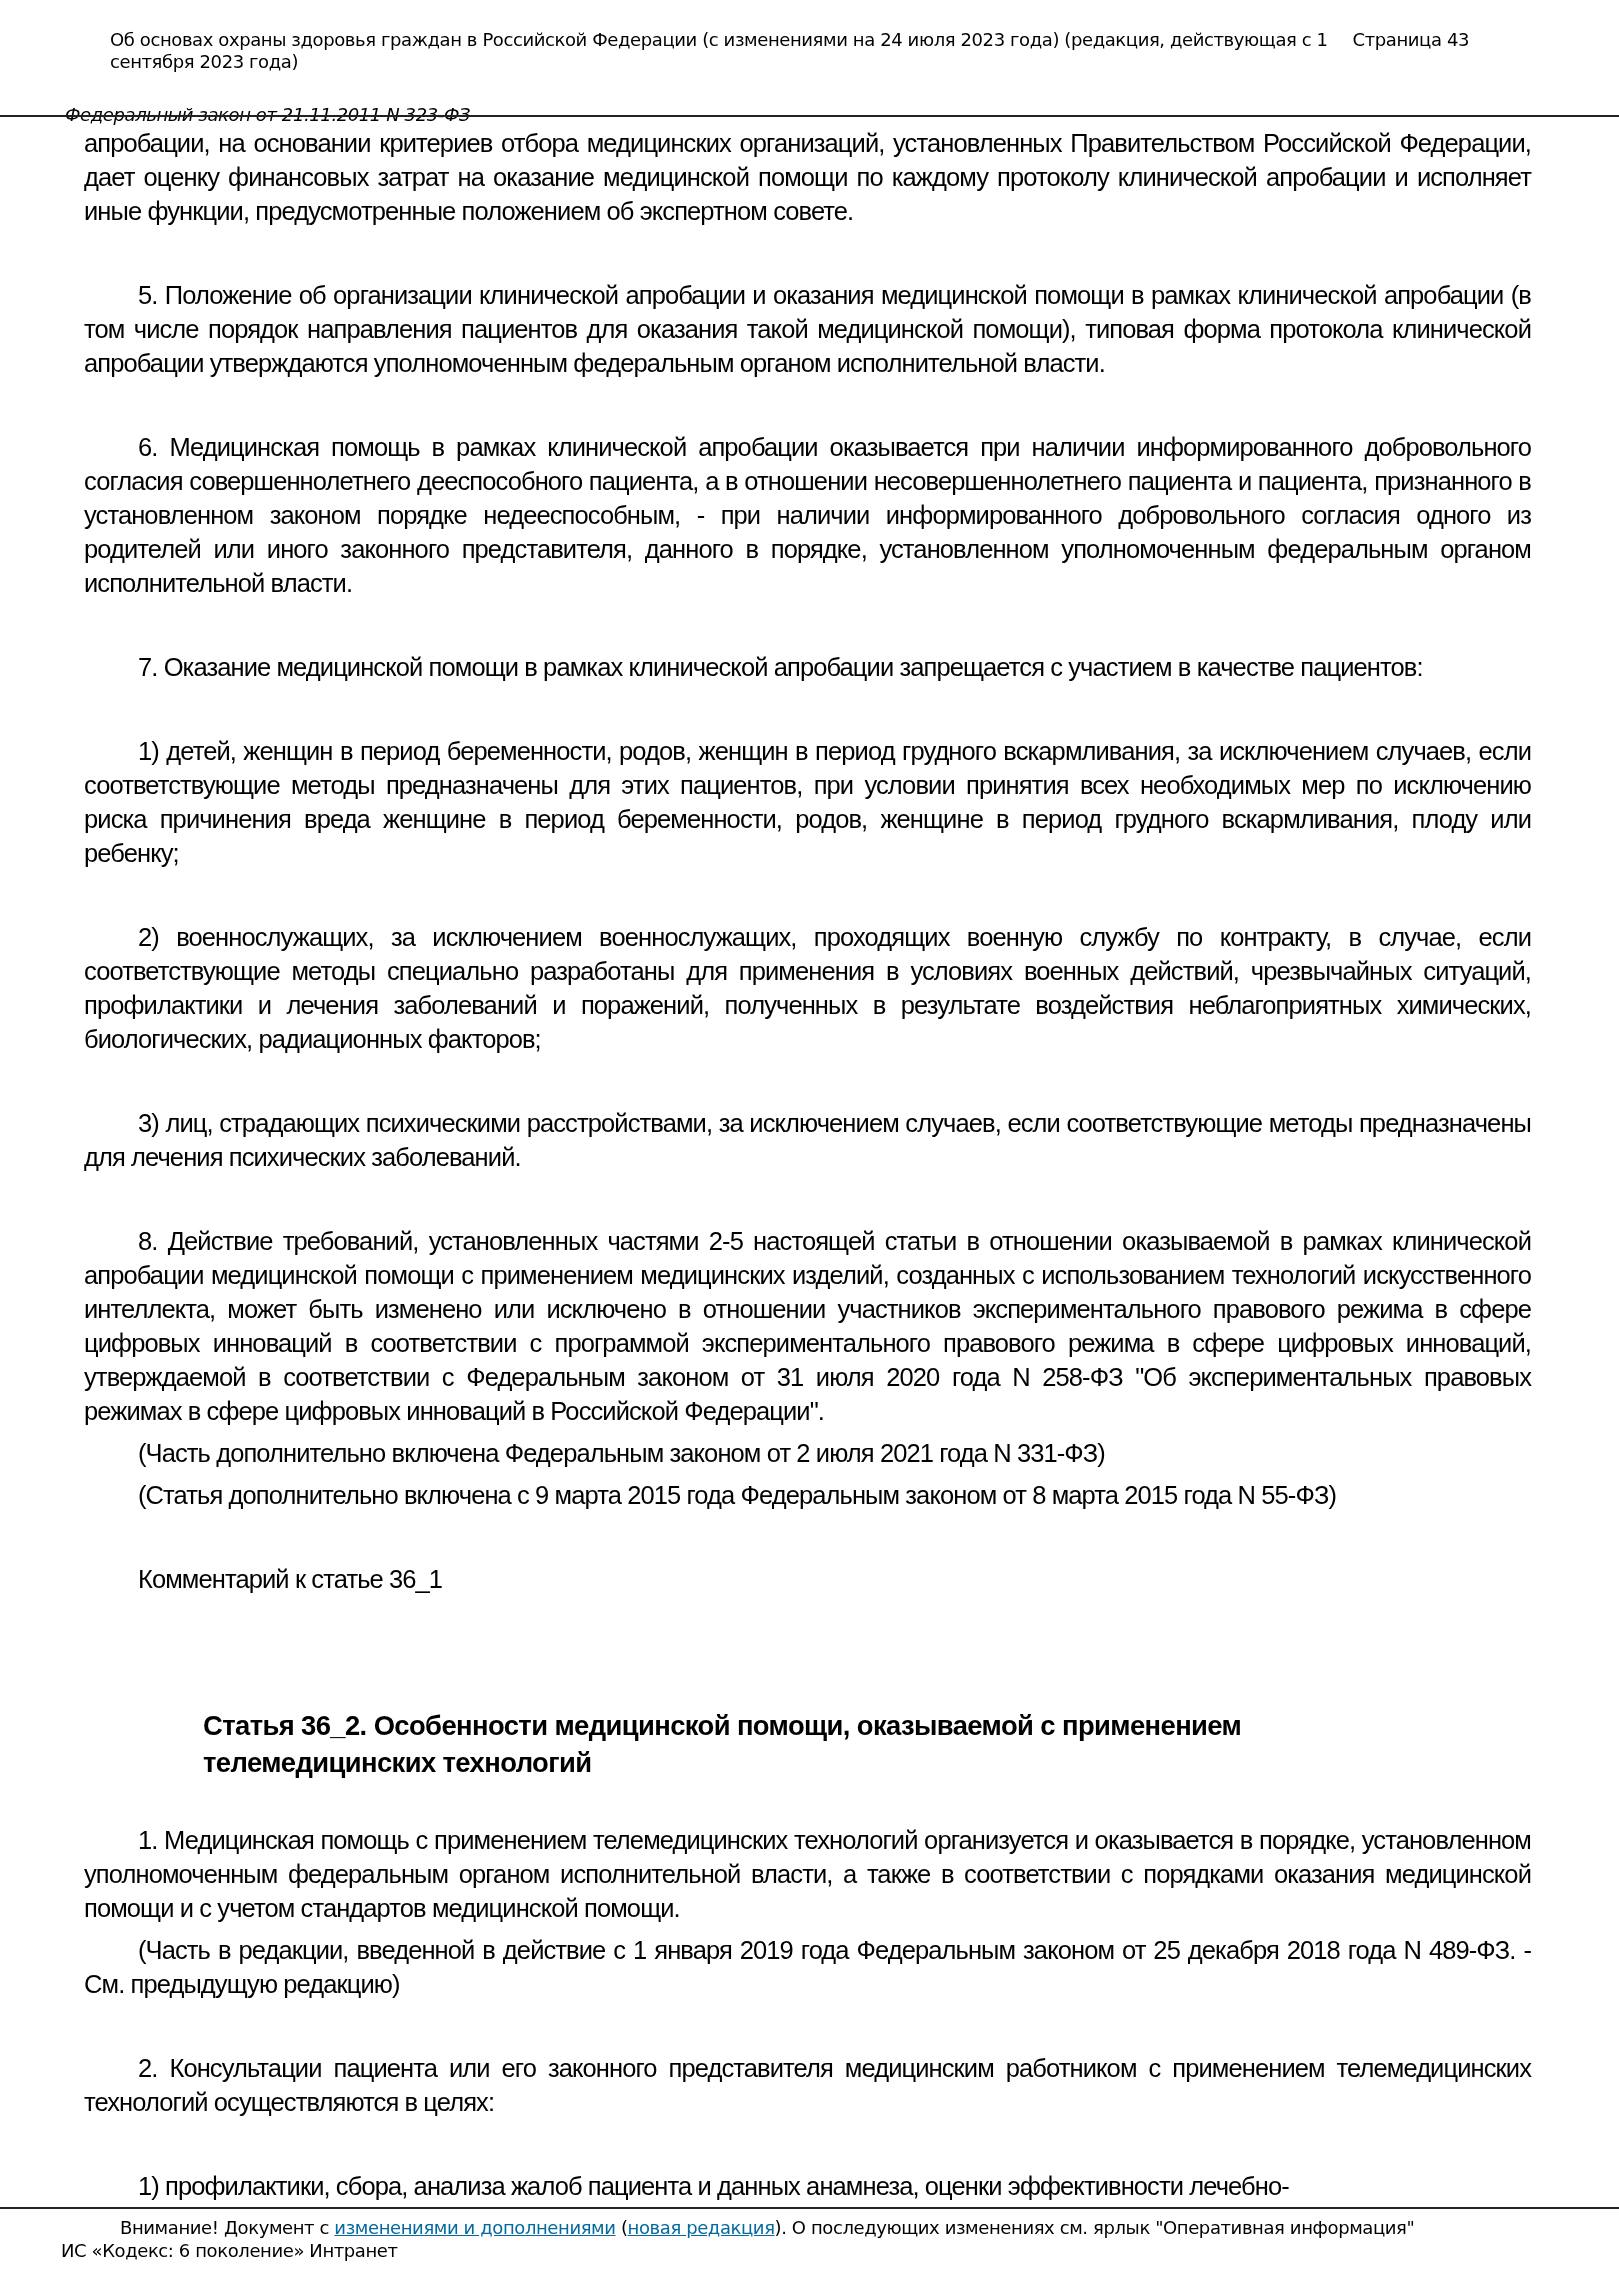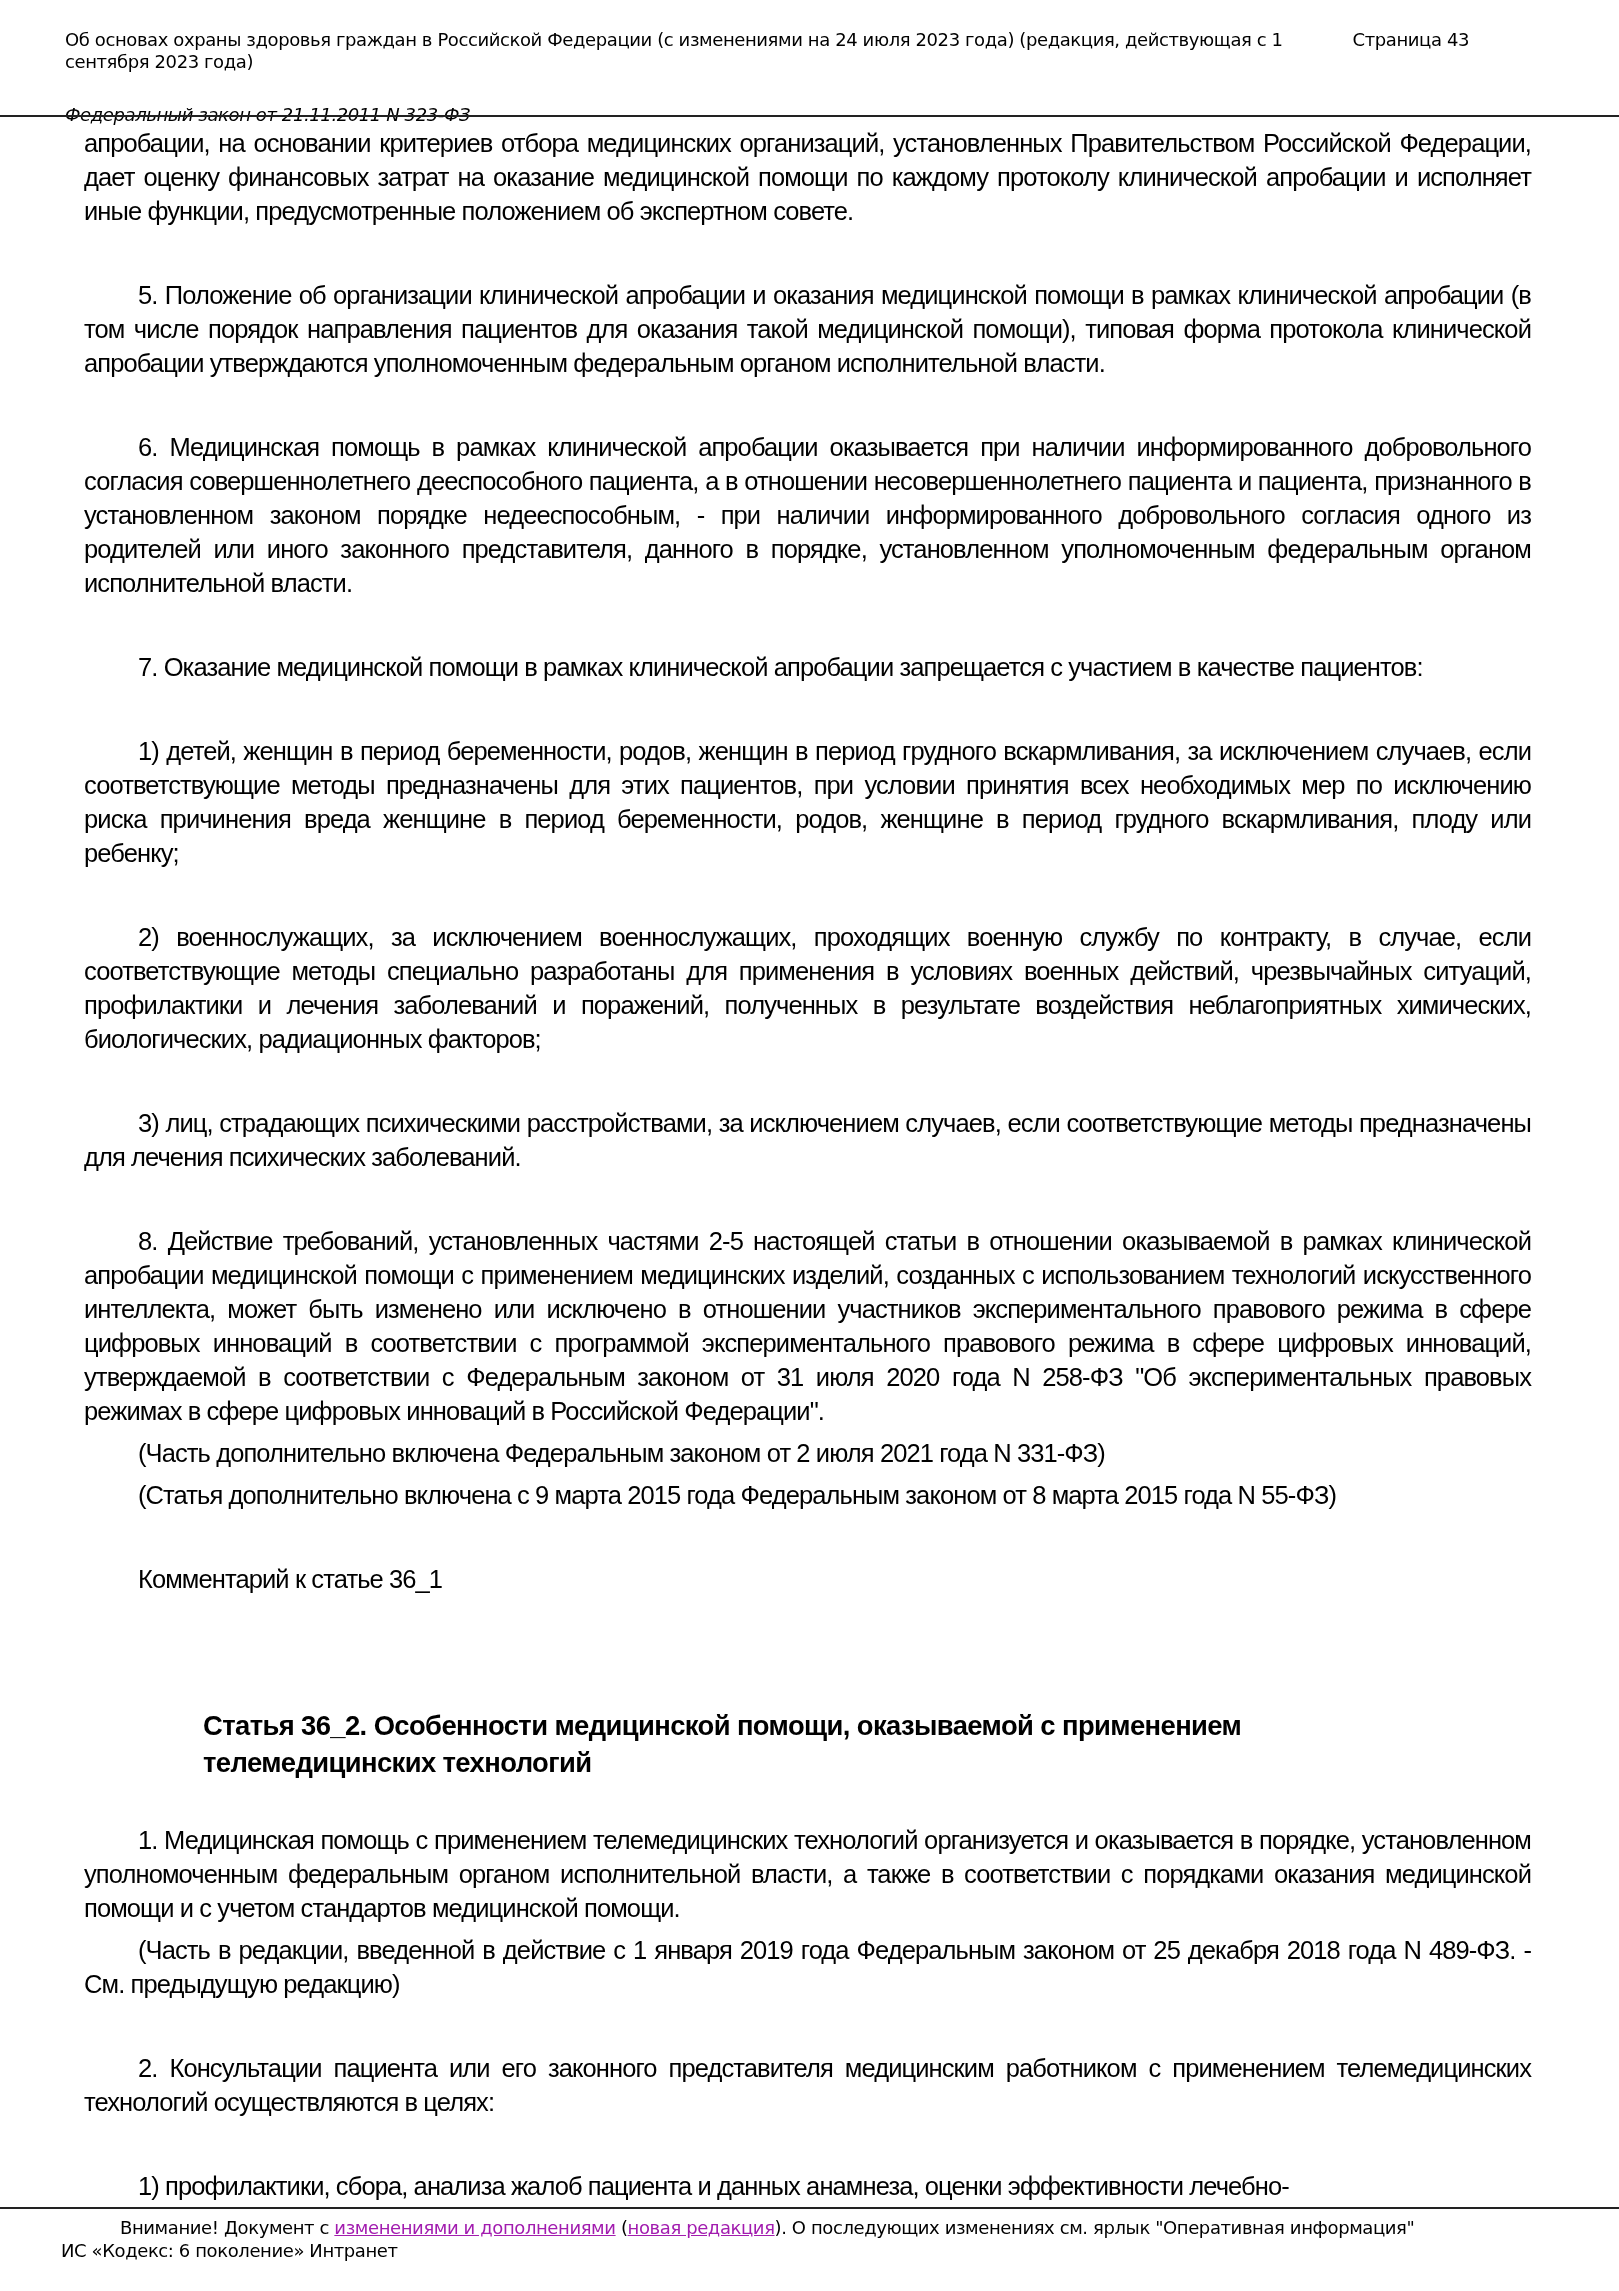--- a/index.html
+++ b/index.html
@@ -15,21 +15,21 @@
     position: absolute;
     left: 65px;
     top: 29px;
     width: 1490px;
     font-family: "DejaVu Sans", sans-serif;
     font-size: 18px;
     line-height: 21.6px;
     letter-spacing: -0.4px;
   }
   .page-header .title-row { display: flex; justify-content: space-between; }
-  .page-header .title { width: 1304px; }
+  .page-header .title { width: 1304px; margin-left: 45px; }
   .page-header .page-num { white-space: nowrap; padding-right: 86px; }
   .page-header .law { font-style: italic; margin-top: 32px; }
   .header-rule {
     position: absolute;
     left: 0;
     top: 115px;
     width: 1619px;
     height: 0;
     border-top: 2px solid #222;
   }
@@ -70,21 +70,21 @@
     position: absolute;
     left: 61px;
     top: 2217px;
     width: 1529px;
     font-family: "DejaVu Sans", sans-serif;
     font-size: 18px;
     line-height: 22.5px;
     letter-spacing: -0.4px;
   }
   .page-footer .notice { padding-left: 59px; }
-  .page-footer a { color: #a21caf; text-decoration: underline; }
+  .page-footer a { color: #0369a1; text-decoration: underline; }
 </style>
 </head>
 <body>
 
 <header class="page-header">
   <div class="title-row">
     <div class="title">Об основах охраны здоровья граждан в Российской Федерации (с изменениями на 24 июля 2023 года) (редакция, действующая с 1 сентября 2023 года)</div>
     <div class="page-num">Страница 43</div>
   </div>
   <div class="law">Федеральный закон от 21.11.2011 N 323-ФЗ</div>

